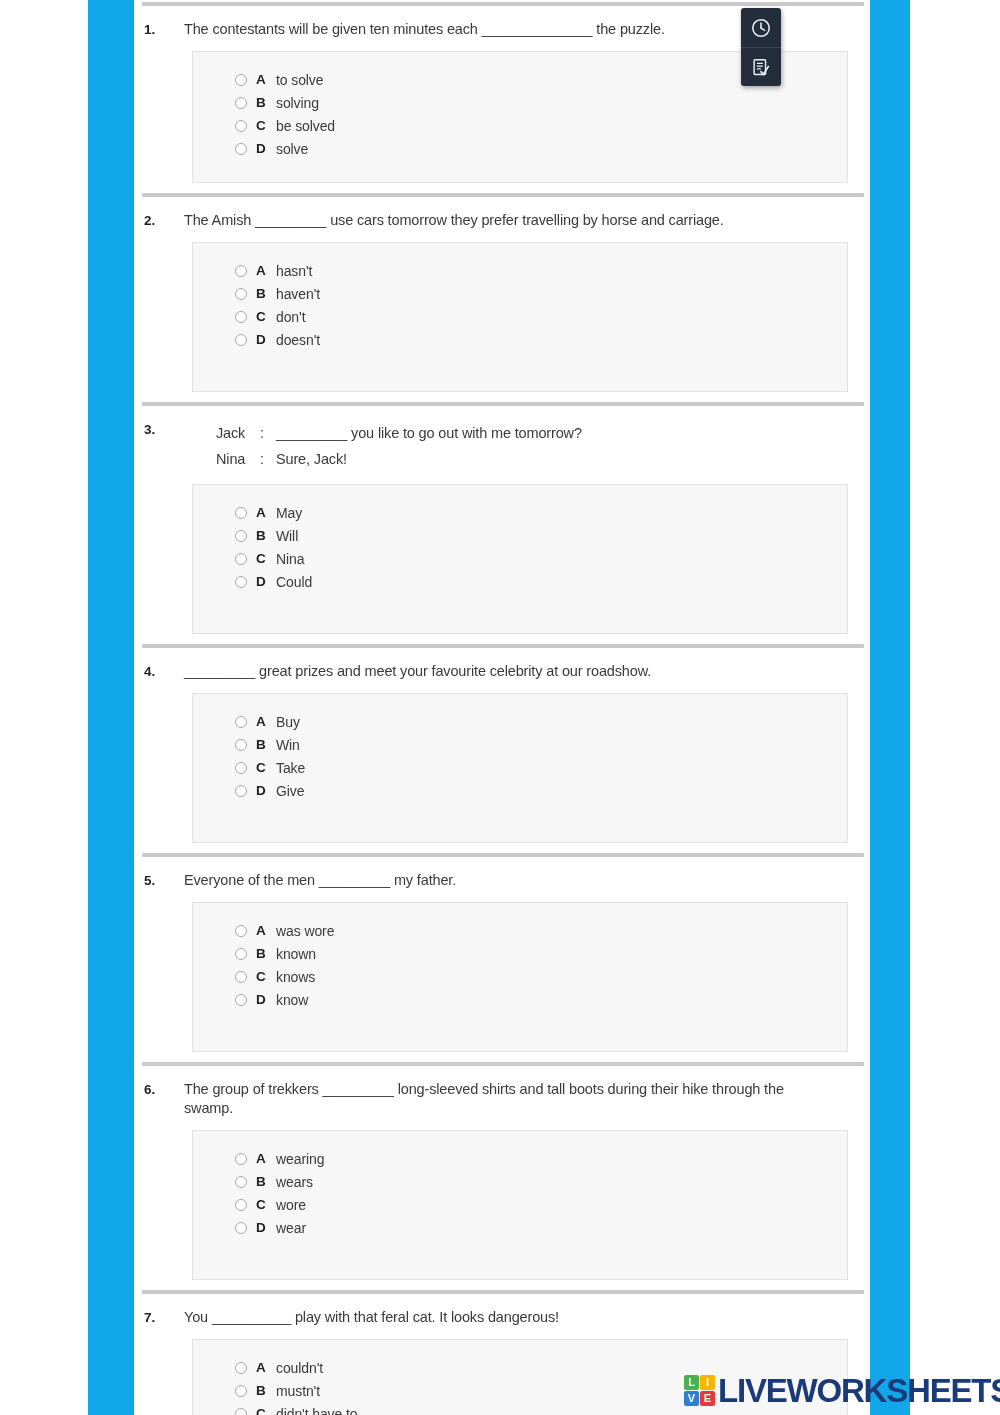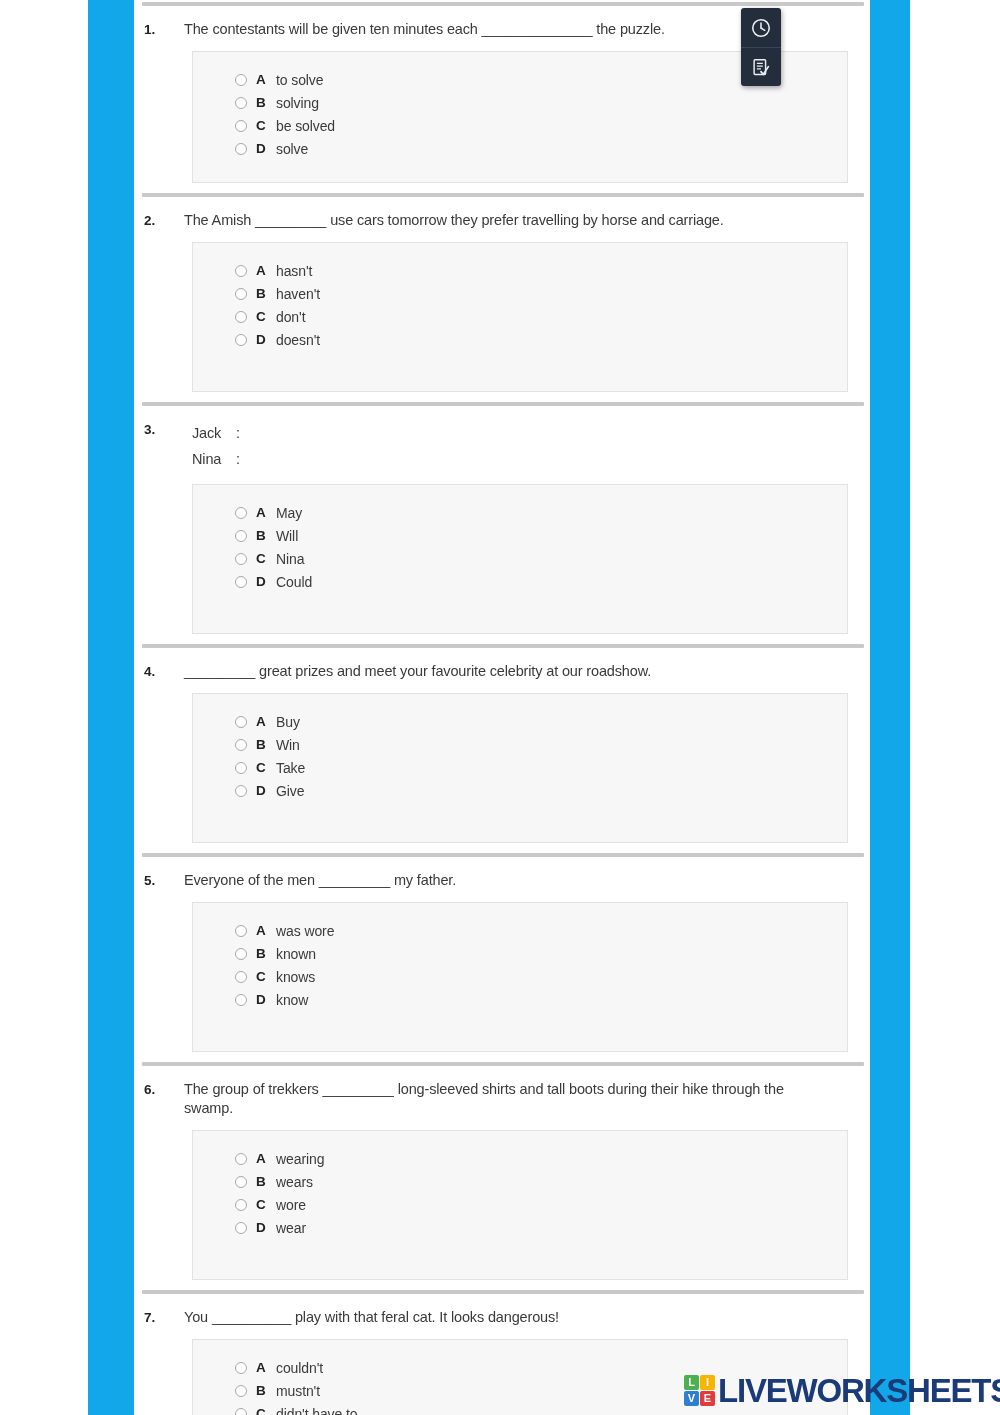--- a/index.html
+++ b/index.html
@@ -81,21 +81,21 @@
   }
 
   
   .dialogue-line {
     display: flex;
     font-size: 14.5px;
     line-height: 26px;
     color: #3a3a3a;
     padding-left: 8px;
   }
-  .dlg-speaker { width: 44px; flex: 0 0 44px; }
+  .dlg-speaker { width: 44px; flex: 0 0 44px; margin-left: 24px; }
   .dlg-colon   { width: 16px; flex: 0 0 16px; }
   .dlg-body    { flex: 1 1 auto; }
 
   
   .answers {
     margin: 12px 22px 0 58px;
     border: 1px solid #e2e2e2;
     background: #f7f7f7;
     padding: 16px 0 22px 0;
     min-height: 92px;
@@ -265,24 +265,26 @@
 
     <div class="q-sep" style="background: rgb(201, 201, 201);"></div>
 
     <div class="question">
       <div class="q-head">
         <div class="q-num">3.</div>
         <div class="q-text">
           <div class="dialogue-line">
             <span class="dlg-speaker">Jack</span>
             <span class="dlg-colon">:</span>
+            <span class="dlg-body">_________ you like to go out with me tomorrow?</span>
           </div>
           <div class="dialogue-line">
             <span class="dlg-speaker">Nina</span>
             <span class="dlg-colon">:</span>
+            <span class="dlg-body">Sure, Jack!</span>
           </div>
         </div>
       </div>
       <div class="answers tall" style="background: rgb(247, 247, 247);">
         <div class="option">
           <span class="radio"></span>
           <span class="opt-letter">A</span>
           <span class="opt-text">May</span>
         </div>
         <div class="option">

